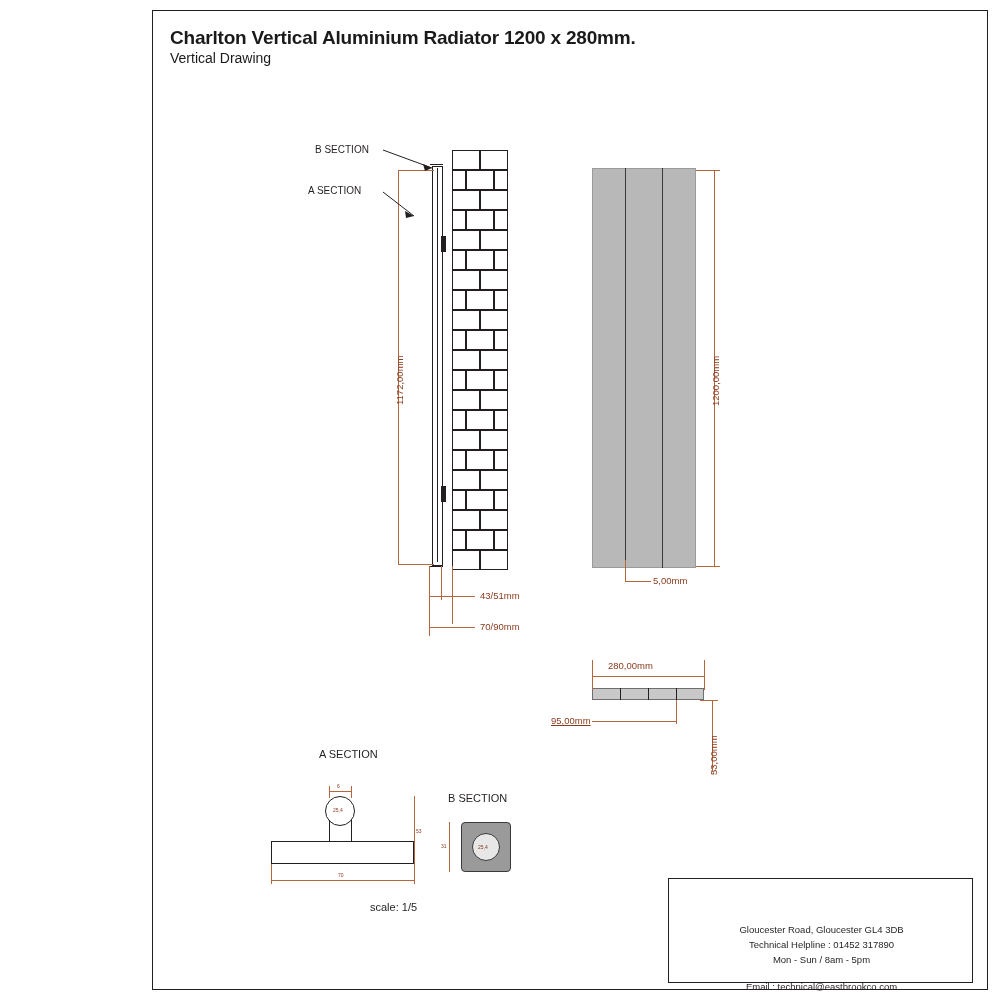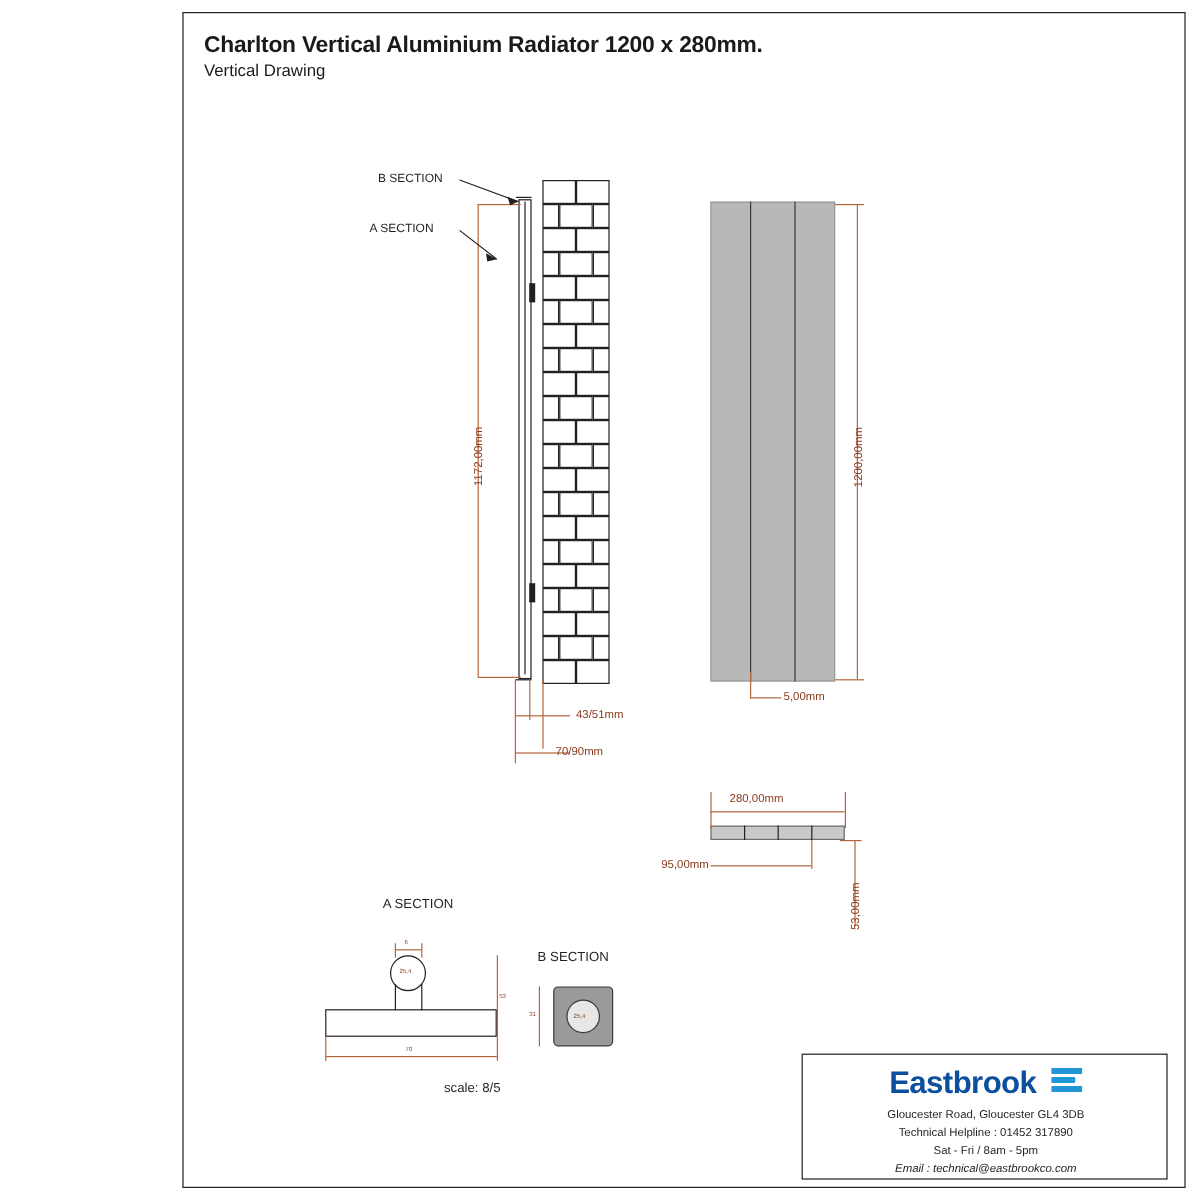--- a/index.html
+++ b/index.html
@@ -181,21 +181,21 @@
     left: 0;
     width: 305px;
     text-align: center;
     font-size: 9.5px;
     color: #231f20;
     white-space: nowrap;
   }
   .addr.l1 { top: 45px; }
   .addr.l2 { top: 60px; }
   .addr.l3 { top: 75px; }
-  .addr.l4 { top: 90px; font-style: italic; }
+  .addr.l4 { top: 102px; }
 
   svg.arrowlayer {
     position: absolute;
     left: 0; top: 0;
     width: 1000px;
     height: 1000px;
     pointer-events: none;
   }
 </style>
 </head>
@@ -280,21 +280,21 @@
     <div class="dimlbl vert" style="left:394px; top:405px;">1172,00mm</div>
 
     <div class="ext-v" style="left:429px; top:566px; height:70px;"></div>
     <div class="ext-v" style="left:441px; top:566px; height:34px;"></div>
     <div class="ext-v" style="left:452px; top:566px; height:58px;"></div>
 
     <div class="dim-h" style="left:429px; top:596px; width:46px;"></div>
     <div class="dimlbl" style="left:480px; top:590px;">43/51mm</div>
 
     <div class="dim-h" style="left:429px; top:627px; width:46px;"></div>
-    <div class="dimlbl" style="left:463px; top:621px;">70/90mm</div>
+    <div class="dimlbl" style="left:480px; top:621px;">70/90mm</div>
 
     <div class="sectionlbl" style="left:315px; top:144px;">B SECTION</div>
     <div class="sectionlbl" style="left:308px; top:185px;">A SECTION</div>
   </div>
 
   <div>
     <div class="panel" style="left:592px; top:168px; width:104px; height:400px;"></div>
     <div class="panel-seam" style="left:625px; top:168px; height:400px;"></div>
     <div class="panel-seam" style="left:662px; top:168px; height:400px;"></div>
 
@@ -314,21 +314,21 @@
     <div class="vl" style="left:648px; top:688px; height:12px;"></div>
     <div class="vl" style="left:676px; top:688px; height:12px;"></div>
 
     <div class="ext-v" style="left:592px; top:660px; height:30px;"></div>
     <div class="ext-v" style="left:704px; top:660px; height:30px;"></div>
     <div class="dim-h" style="left:592px; top:676px; width:112px;"></div>
     <div class="dimlbl" style="left:608px; top:660px;">280,00mm</div>
 
     <div class="dim-h" style="left:592px; top:721px; width:84px;"></div>
     <div class="ext-v" style="left:676px; top:700px; height:24px;"></div>
-    <div class="dimlbl" style="left:551px; top:715px;">95,00mm</div>
+    <div class="dimlbl" style="left:551px; top:715px;text-decoration:underline;">95,00mm</div>
 
     <div class="dim-v" style="left:712px; top:700px; height:72px;"></div>
     <div class="ext-h" style="left:700px; top:700px; width:18px;"></div>
     <div class="dimlbl vert" style="left:708px; top:775px;">53,00mm</div>
   </div>
 
   <div>
     <div class="sectionlbl" style="left:319px; top:748px; font-size:11px;">A SECTION</div>
 
     <div class="det-rect" style="left:271px; top:841px; width:143px; height:23px;"></div>
@@ -344,21 +344,21 @@
     <div class="tinylbl" style="left:333px; top:807px;">25,4</div>
 
     <div class="dim-v" style="left:414px; top:796px; height:68px;"></div>
     <div class="tinylbl" style="left:416px; top:828px;">53</div>
 
     <div class="dim-h" style="left:271px; top:880px; width:143px;"></div>
     <div class="ext-v" style="left:271px; top:864px; height:20px;"></div>
     <div class="ext-v" style="left:414px; top:864px; height:20px;"></div>
     <div class="tinylbl" style="left:338px; top:872px;">70</div>
 
-    <div class="scale" style="left:370px; top:901px;">scale:  8/5</div>
+    <div class="scale" style="left:370px; top:901px;">scale:  1/5</div>
   </div>
 
   <div>
     <div class="sectionlbl" style="left:448px; top:792px; font-size:11px;">B SECTION</div>
 
     <div class="bsec-square" style="left:461px; top:822px; width:50px; height:50px;"></div>
     <div class="bsec-circle" style="left:472px; top:833px; width:28px; height:28px;"></div>
 
     <div class="dim-v" style="left:449px; top:822px; height:50px;"></div>
     <div class="tinylbl" style="left:441px; top:843px;">31</div>
@@ -367,29 +367,19 @@
   </div>
 
   <svg class="arrowlayer" viewBox="0 0 1000 1000">
     <line x1="383" y1="150" x2="432" y2="168" stroke="#231f20" stroke-width="1"></line>
     <polygon points="432,168 423,164 425,171" fill="#231f20"></polygon>
     <line x1="383" y1="192" x2="414" y2="216" stroke="#231f20" stroke-width="1"></line>
     <polygon points="414,216 405,211 406,218" fill="#231f20"></polygon>
   </svg>
 
   <div class="logobox">
-    <div class="brandrow">
-      <span class="brand">Eastbrook</span>
-      <span class="brandmark">
-        <svg width="26" height="22" viewBox="0 0 26 22">
-          <rect x="0" y="1" width="26" height="5" rx="1" fill="#2196d6"></rect>
-          <rect x="0" y="8.5" width="20" height="5" rx="1" fill="#2196d6"></rect>
-          <rect x="0" y="16" width="26" height="5" rx="1" fill="#2196d6"></rect>
-        </svg>
-      </span>
-    </div>
     <div class="addr l1">Gloucester Road, Gloucester GL4 3DB</div>
     <div class="addr l2">Technical Helpline : 01452 317890</div>
-    <div class="addr l3">Sat - Fri / 8am - 5pm</div>
+    <div class="addr l3">Mon - Sun / 8am - 5pm</div>
     <div class="addr l4">Email : technical@eastbrookco.com</div>
   </div>
 
 </div>
 
 </body></html>

